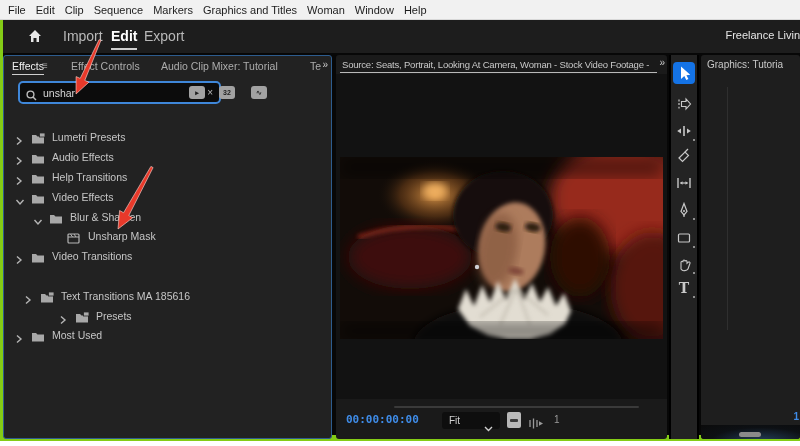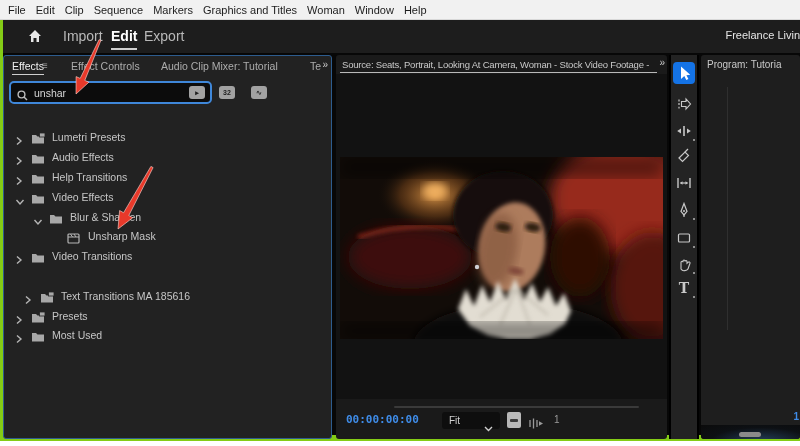--- a/index.html
+++ b/index.html
@@ -29,21 +29,21 @@
 
   
   .fx-panel { left:0px; top:35px; width:329px; height:384px; background:#222222;
               border:1px solid #2d5c8e; }
   .fx-tabs { position:absolute; left:0; top:0; right:0; height:20px; }
   .fx-tab { position:absolute; top:4px; font-size:10.5px; color:#adadad; white-space:nowrap; cursor:default; }
   .fx-tab.active { color:#f0f0f0; }
   .fx-tab.active::after { content:""; position:absolute; left:0; right:0; bottom:-3px; height:1px; background:#cfcfcf; }
   .fx-tab-menu { position:absolute; top:4px; font-size:10px; color:#9a9a9a; }
   .fx-overflow { position:absolute; right:4px; top:3px; font-size:10px; color:#cccccc; letter-spacing:-1px; }
-  .searchbox { position:absolute; left:5px; top:25px; width:203px; height:23px;
+  .searchbox { position:absolute; left:14px; top:25px; width:203px; height:23px;
                background:#0c0c0c; border:2px solid #3f87d9; border-radius:5px;
                display:flex; align-items:center; padding:0 6px; }
   .searchbox .mag { width:11px; height:11px; margin-right:6px; flex:0 0 auto; }
   .searchbox .q { font-size:10.5px; color:#d8d8d8; flex:1; }
   .searchbox .clr { font-size:10px; color:#bbbbbb; cursor:default; }
   .badge { position:absolute; top:30px; width:16px; height:13px; background:#a2a2a2;
            border-radius:3px; color:#1d1d1d; font-size:7px; font-weight:bold;
            display:flex; align-items:center; justify-content:center; }
   .tree { position:absolute; left:0; top:52px; right:0; bottom:0; overflow:hidden; }
   .trow { position:absolute; left:0; right:0; height:19px; display:flex; align-items:center; }
@@ -221,21 +221,21 @@
             <span class="chev"><svg width="8" height="10" viewBox="0 0 8 10">
                 <polyline points="2,1.5 6,5 2,8.5" fill="none" stroke="#b5b5b5" stroke-width="1.4"></polyline>
               </svg></span>
             <span class="ticon"><svg width="14" height="12" viewBox="0 0 14 12">
                 <path d="M1,2 h4 l1.5,1.6 H13 V10.5 H1 Z" fill="#a8a8a8"></path>
                 <rect x="8.5" y="0" width="5.5" height="4" fill="#a8a8a8"></rect>
                 <rect x="8.5" y="0" width="5.5" height="4" fill="none" stroke="#222" stroke-width="0.8"></rect>
               </svg></span>
             <span class="tlabel">Text Transitions MA 185616</span>
           </div>
-          <div class="trow" style="top: 198px; padding-left: 11px;">
+          <div class="trow" style="top: 198px; padding-left: 11px; margin-left: 44px;">
             <span class="chev"><svg width="8" height="10" viewBox="0 0 8 10">
                 <polyline points="2,1.5 6,5 2,8.5" fill="none" stroke="#b5b5b5" stroke-width="1.4"></polyline>
               </svg></span>
             <span class="ticon"><svg width="14" height="12" viewBox="0 0 14 12">
                 <path d="M1,2 h4 l1.5,1.6 H13 V10.5 H1 Z" fill="#a8a8a8"></path>
                 <rect x="8.5" y="0" width="5.5" height="4" fill="#a8a8a8"></rect>
                 <rect x="8.5" y="0" width="5.5" height="4" fill="none" stroke="#222" stroke-width="0.8"></rect>
               </svg></span>
             <span class="tlabel">Presets</span>
           </div>
@@ -393,21 +393,21 @@
         </div>
         <div class="tool" style="top: 222px;">
           <svg width="16" height="16" viewBox="0 0 16 16">
             <text x="8" y="13" text-anchor="middle" font-family="DejaVu Serif, serif" font-size="14" font-weight="bold" fill="#c8c8c8">T</text>
           </svg>
           <span class="fly"></span>
         </div>
       </div>
 
     <div class="panel prog-panel">
-      <div class="prog-title">Program: Tutoria</div>
+      <div class="prog-title">Graphics: Tutoria</div>
       <div class="prog-vline"></div>
       <div class="prog-tc">1</div>
       <div class="prog-bottomstrip">
         <div class="prog-blob"></div>
       </div>
     </div>
 
   </div>
 
   <svg class="arrows" viewBox="0 0 800 446">

